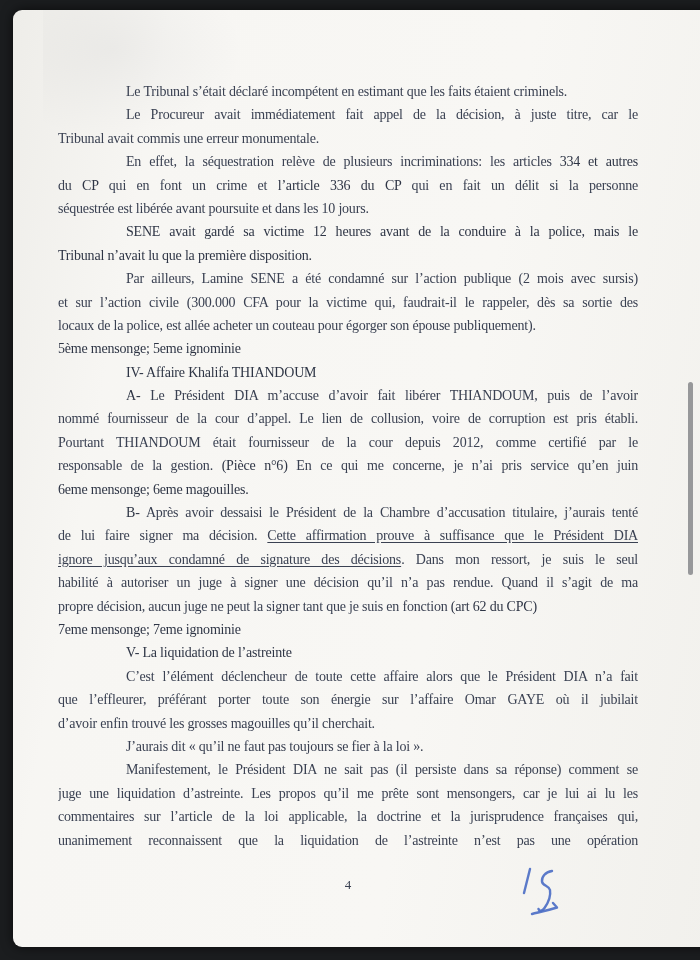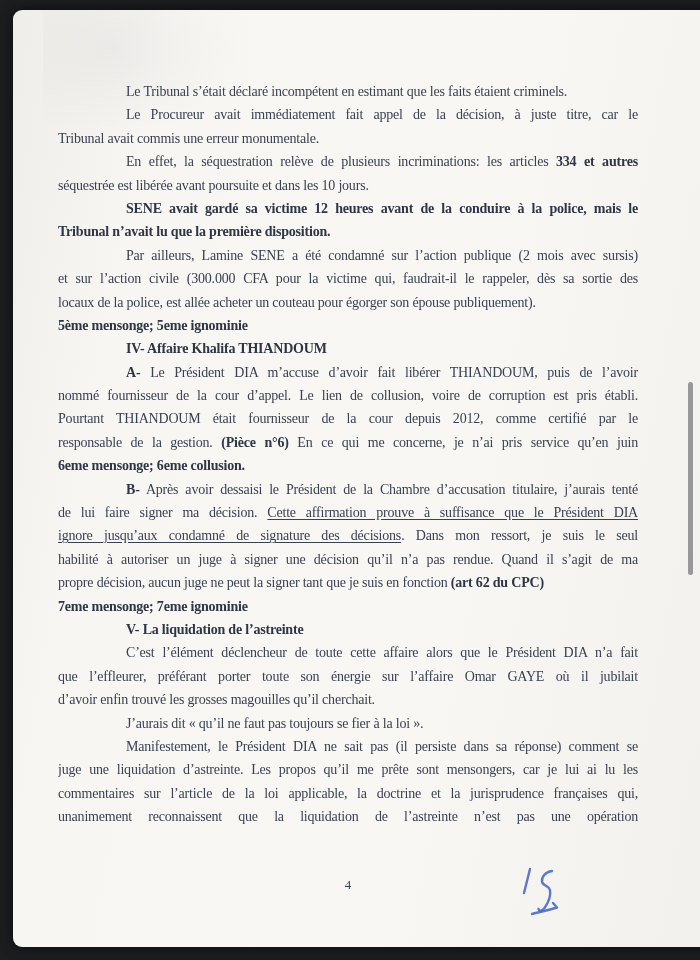--- a/index.html
+++ b/index.html
@@ -30,21 +30,21 @@
     pointer-events:none;
   }
   .text{
     position:absolute;left:45px;top:70px;width:580px;
     font-size:14px;line-height:23.4px;color:var(--ink);
     letter-spacing:-0.2px;
   }
   .line{height:23.4px;overflow:hidden;text-align:justify;white-space:normal;}
   .line.just{text-align-last:justify;}
   .line.ind{padding-left:68px;}
-  .b{font-weight:700;color:var(--ink-bold);}
+  .b{font-weight:400;color:var(--ink-bold);}
   .u{text-decoration:underline;text-underline-offset:2px;}
   .footer{
     position:absolute;left:45px;top:864px;width:580px;height:22px;
     text-align:center;font-size:13px;line-height:22px;color:var(--ink);
   }
   .paraph{position:absolute;left:500px;top:852px;width:66px;height:66px;}
   .paraph path{stroke:var(--hand);stroke-width:2.4;fill:none;stroke-linecap:round;stroke-linejoin:round;opacity:.92;}
   .scroll-track{position:absolute;left:681px;top:10px;width:19px;height:937px;background:transparent;}
   .scroll-thumb{position:absolute;left:7px;top:372px;width:5px;height:193px;border-radius:3px;background:var(--thumb);}
 </style>
@@ -52,33 +52,34 @@
 <body>
 
 <div class="viewer">
   <div class="page">
     <div class="shade"></div>
     <div class="text">
         <div class="line ind"><span>Le Tribunal s’était déclaré incompétent en estimant que les faits étaient criminels.</span></div>
         <div class="line ind just"><span>Le Procureur avait immédiatement fait appel de la décision, à juste titre, car le</span></div>
         <div class="line"><span>Tribunal avait commis une erreur monumentale.</span></div>
         <div class="line ind just"><span>En effet, la séquestration relève de plusieurs incriminations: les articles </span><span class="b">334 et autres</span></div>
+        <div class="line just"><span>du </span><span class="b">CP</span><span> qui en font un crime et </span><span class="b">l’article 336 du CP</span><span> qui en fait un délit si la personne</span></div>
         <div class="line"><span>séquestrée est libérée avant poursuite et dans les 10 jours.</span></div>
         <div class="line ind just"><span class="b">SENE avait gardé sa victime 12 heures avant de la conduire à la police, mais le</span></div>
         <div class="line"><span class="b">Tribunal n’avait lu que la première disposition.</span></div>
         <div class="line ind just"><span>Par ailleurs, Lamine SENE a été condamné sur l’action publique (2 mois avec sursis)</span></div>
         <div class="line just"><span>et sur l’action civile (300.000 CFA pour la victime qui, faudrait-il le rappeler, dès sa sortie des</span></div>
         <div class="line"><span>locaux de la police, est allée acheter un couteau pour égorger son épouse publiquement).</span></div>
         <div class="line"><span class="b">5ème mensonge; 5eme ignominie</span></div>
         <div class="line ind"><span class="b">IV- Affaire Khalifa THIANDOUM</span></div>
         <div class="line ind just"><span class="b">A-</span><span> Le Président DIA m’accuse d’avoir fait libérer THIANDOUM, puis de l’avoir</span></div>
         <div class="line just"><span>nommé fournisseur de la cour d’appel. Le lien de collusion, voire de corruption est pris établi.</span></div>
         <div class="line just"><span>Pourtant THIANDOUM était fournisseur de la cour depuis 2012, comme certifié par le</span></div>
         <div class="line just"><span>responsable de la gestion. </span><span class="b">(Pièce n°6)</span><span> En ce qui me concerne, je n’ai pris service qu’en juin</span></div>
-        <div class="line"><span class="b">6eme mensonge; 6eme collusion.</span></div>
+        <div class="line"><span class="b">6eme mensonge; 6eme magouilles.</span></div>
         <div class="line ind just"><span class="b">B-</span><span> Après avoir dessaisi le Président de la Chambre d’accusation titulaire, j’aurais tenté</span></div>
         <div class="line just"><span>de lui faire signer ma décision. </span><span class="u">Cette affirmation prouve à suffisance que le Président DIA</span></div>
         <div class="line just"><span class="u">ignore jusqu’aux condamné de signature des décisions</span><span>. Dans mon ressort, je suis le seul</span></div>
         <div class="line just"><span>habilité à autoriser un juge à signer une décision qu’il n’a pas rendue. Quand il s’agit de ma</span></div>
         <div class="line"><span>propre décision, aucun juge ne peut la signer tant que je suis en fonction </span><span class="b">(art 62 du CPC)</span></div>
         <div class="line"><span class="b">7eme mensonge; 7eme ignominie</span></div>
         <div class="line ind"><span class="b">V- La liquidation de l’astreinte</span></div>
         <div class="line ind just"><span>C’est l’élément déclencheur de toute cette affaire alors que le Président DIA n’a fait</span></div>
         <div class="line just"><span>que l’effleurer, préférant porter toute son énergie sur l’affaire Omar GAYE où il jubilait</span></div>
         <div class="line"><span>d’avoir enfin trouvé les grosses magouilles qu’il cherchait.</span></div>

